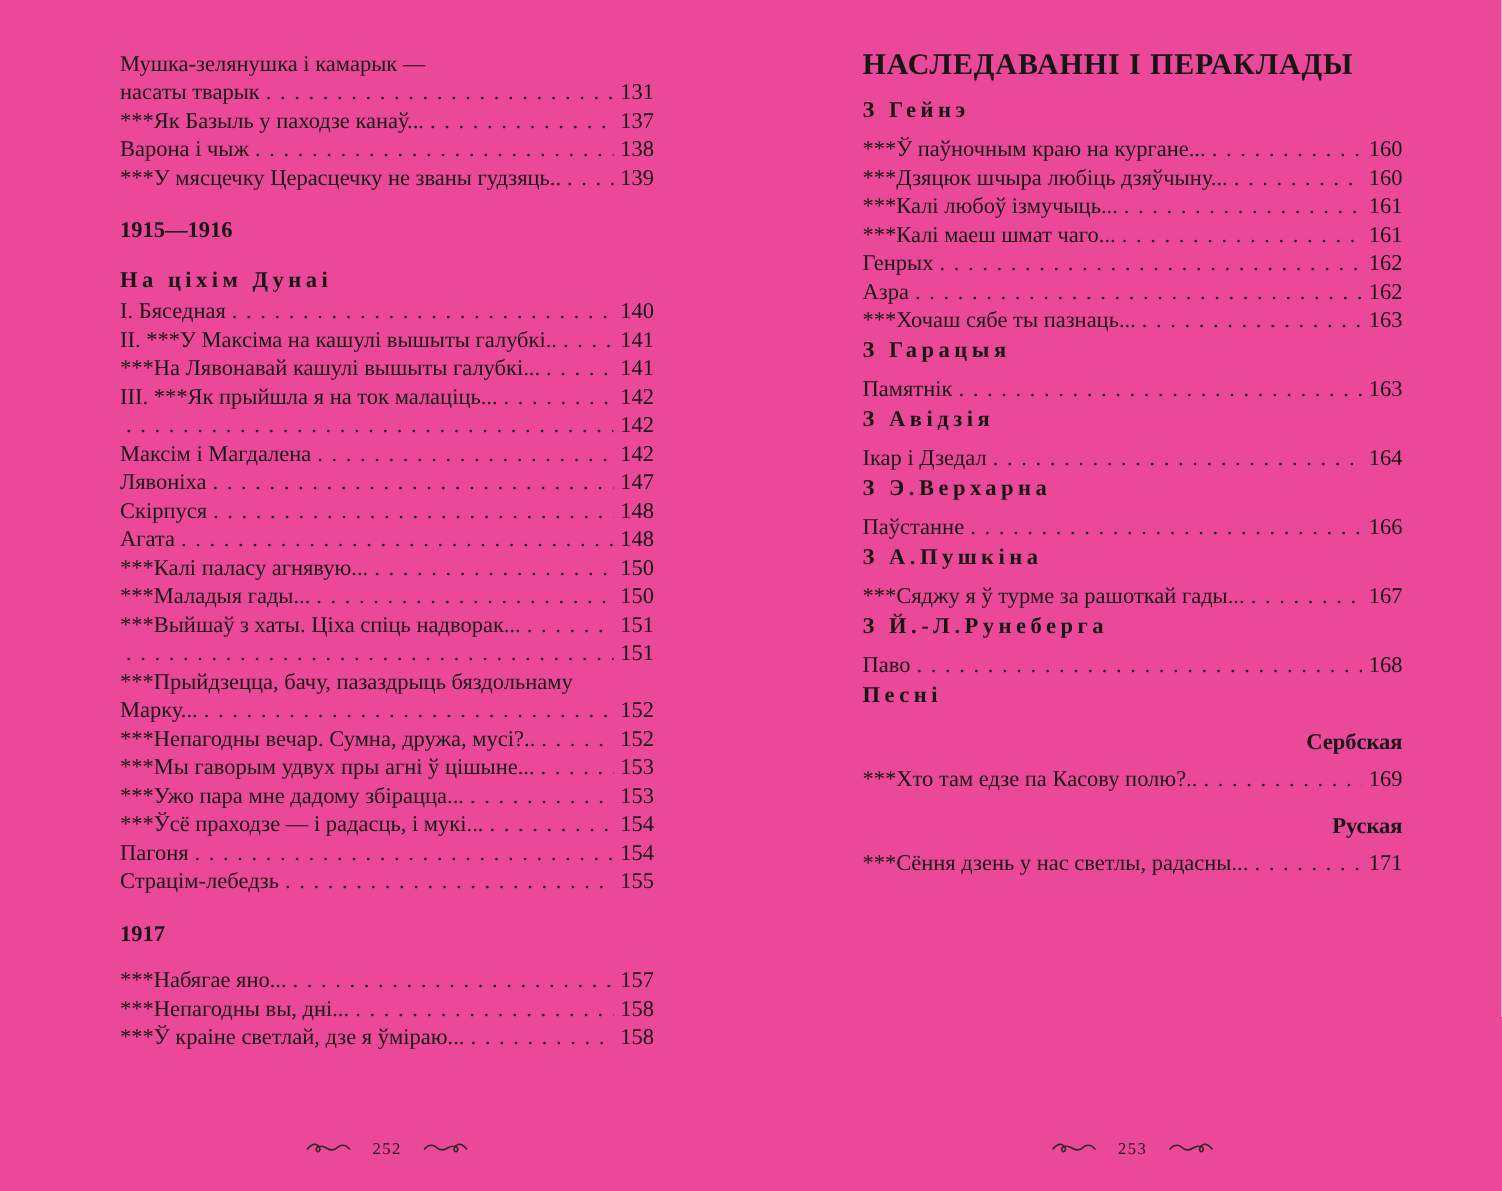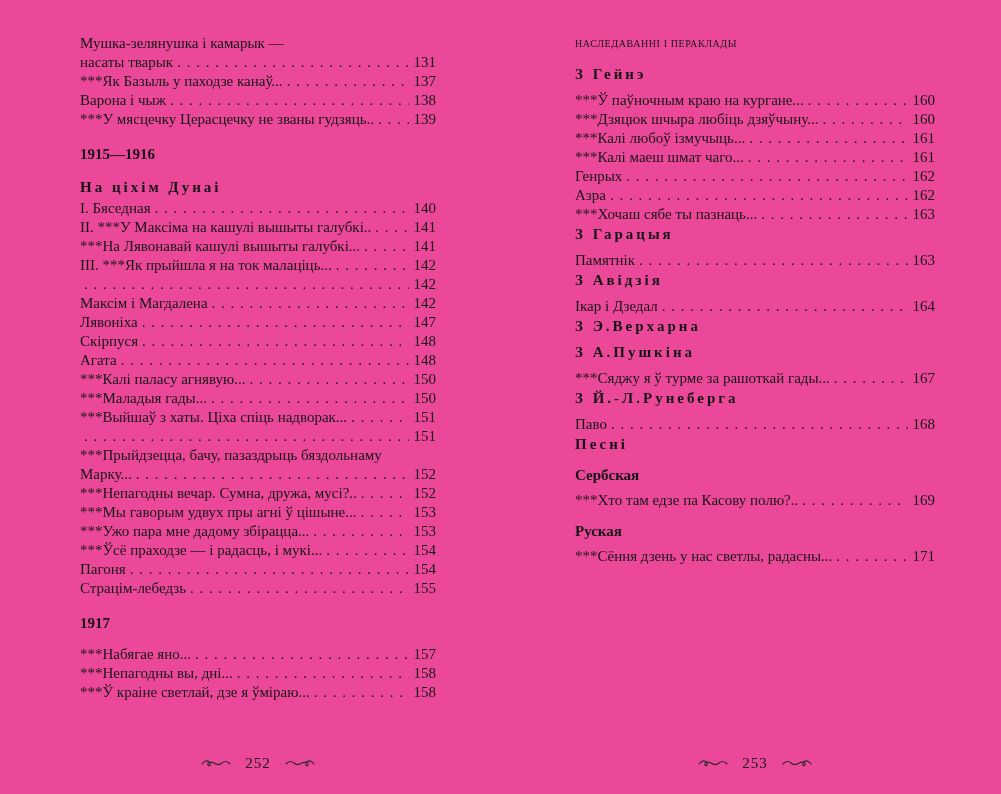--- a/index.html
+++ b/index.html
@@ -74,40 +74,41 @@
     margin: 1px 0 7px 0;
   }
   .page.left .block.spaced-heading {
     margin: 14px 0 2px 0;
   }
   .block.italic-subtitle {
     font-style: italic;
     margin: 0 0 7px 0;
   }
   .block.caps-heading {
-    font-weight: normal;
-    font-size: 10px;
+    font-weight: bold;
+    font-size: 20px;
     letter-spacing: 0.6px;
     margin: 0 0 12px 0;
   }
   .block.bold-heading {
     font-weight: bold;
     margin: 12px 0 6px 0;
+    text-align: right;
   }
 
   
   .footer {
     position: absolute;
     left: 0;
     right: 0;
     bottom: 0;
     display: flex;
     justify-content: center;
     gap: 14px;
-    font-size: 15px;
+    font-size: 11px;
   }
   .flourish { display: inline-flex; align-items: center; }
   .flourish.mirrored svg { transform: scaleX(-1); }
   .pagenum { letter-spacing: 1px; }
 </style>
 </head>
 <body>
 
 <div class="spread">
 
@@ -384,20 +385,27 @@
         </div>
         <div class="block spaced-heading">З Авідзія</div>
         <div class="toc-entry">
           <div class="toc-row">
             <span class="toc-title">Ікар і Дзедал</span>
             <span class="toc-dots"></span>
             <span class="toc-page">164</span>
           </div>
         </div>
         <div class="block spaced-heading">З Э.Верхарна</div>
+        <div class="toc-entry">
+          <div class="toc-row">
+            <span class="toc-title">Паўстанне</span>
+            <span class="toc-dots"></span>
+            <span class="toc-page">166</span>
+          </div>
+        </div>
         <div class="block spaced-heading">З А.Пушкіна</div>
         <div class="toc-entry">
           <div class="toc-row">
             <span class="toc-title">***Сяджу я ў турме за рашоткай гады...</span>
             <span class="toc-dots"></span>
             <span class="toc-page">167</span>
           </div>
         </div>
         <div class="block spaced-heading">З Й.-Л.Рунеберга</div>
         <div class="toc-entry">

